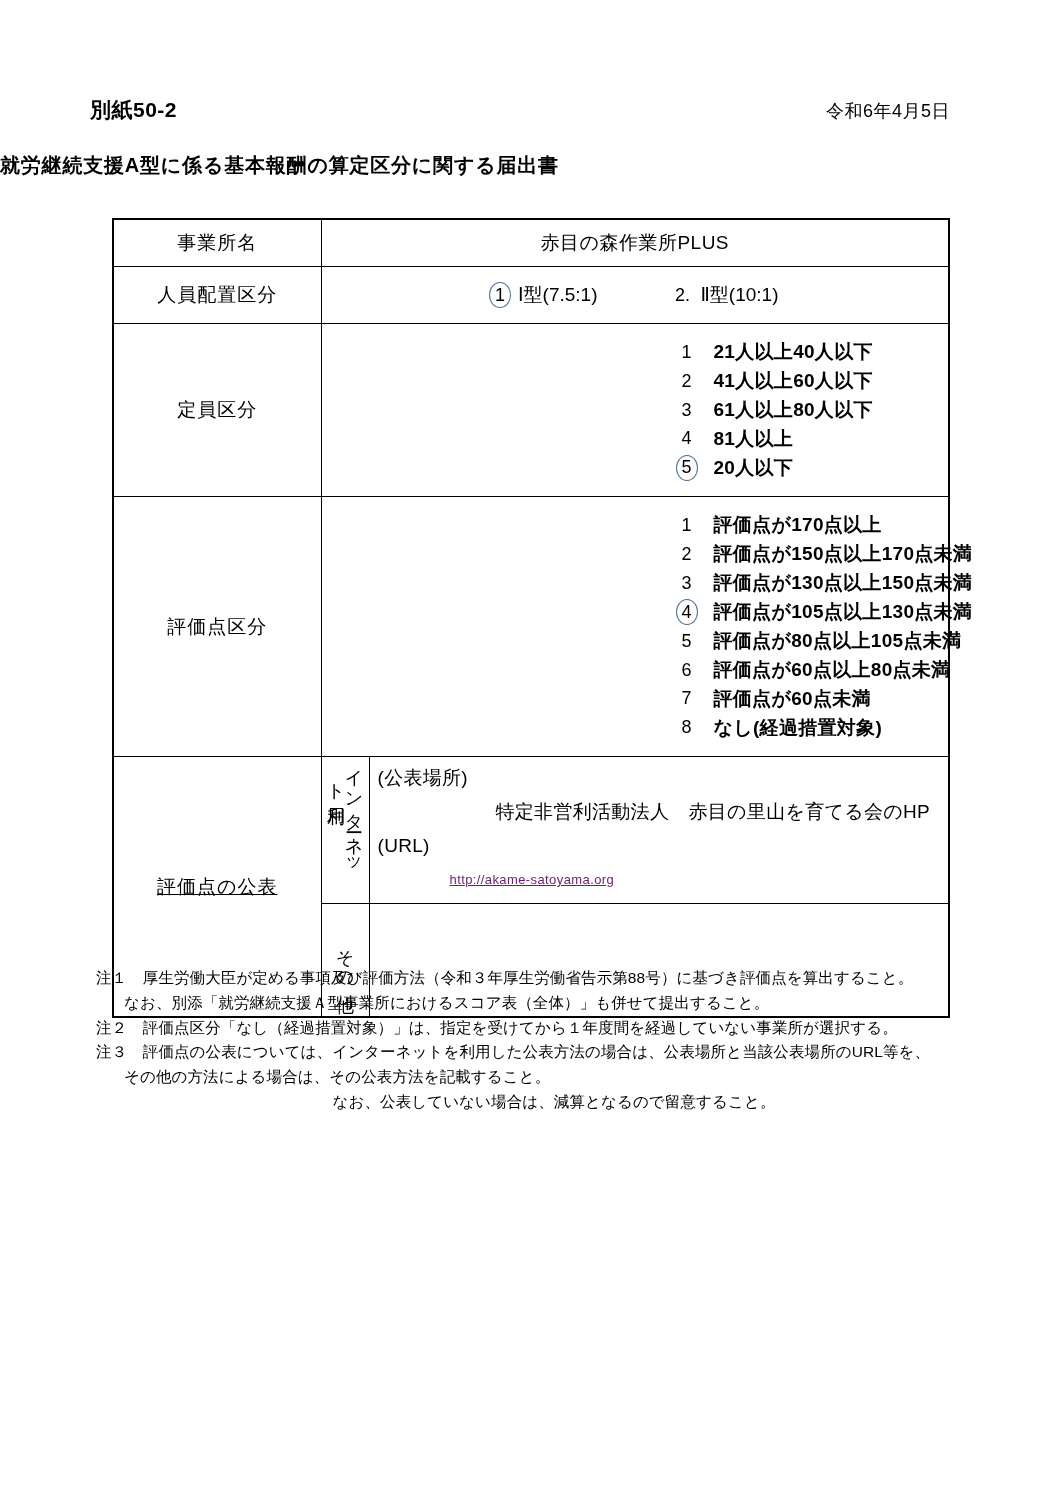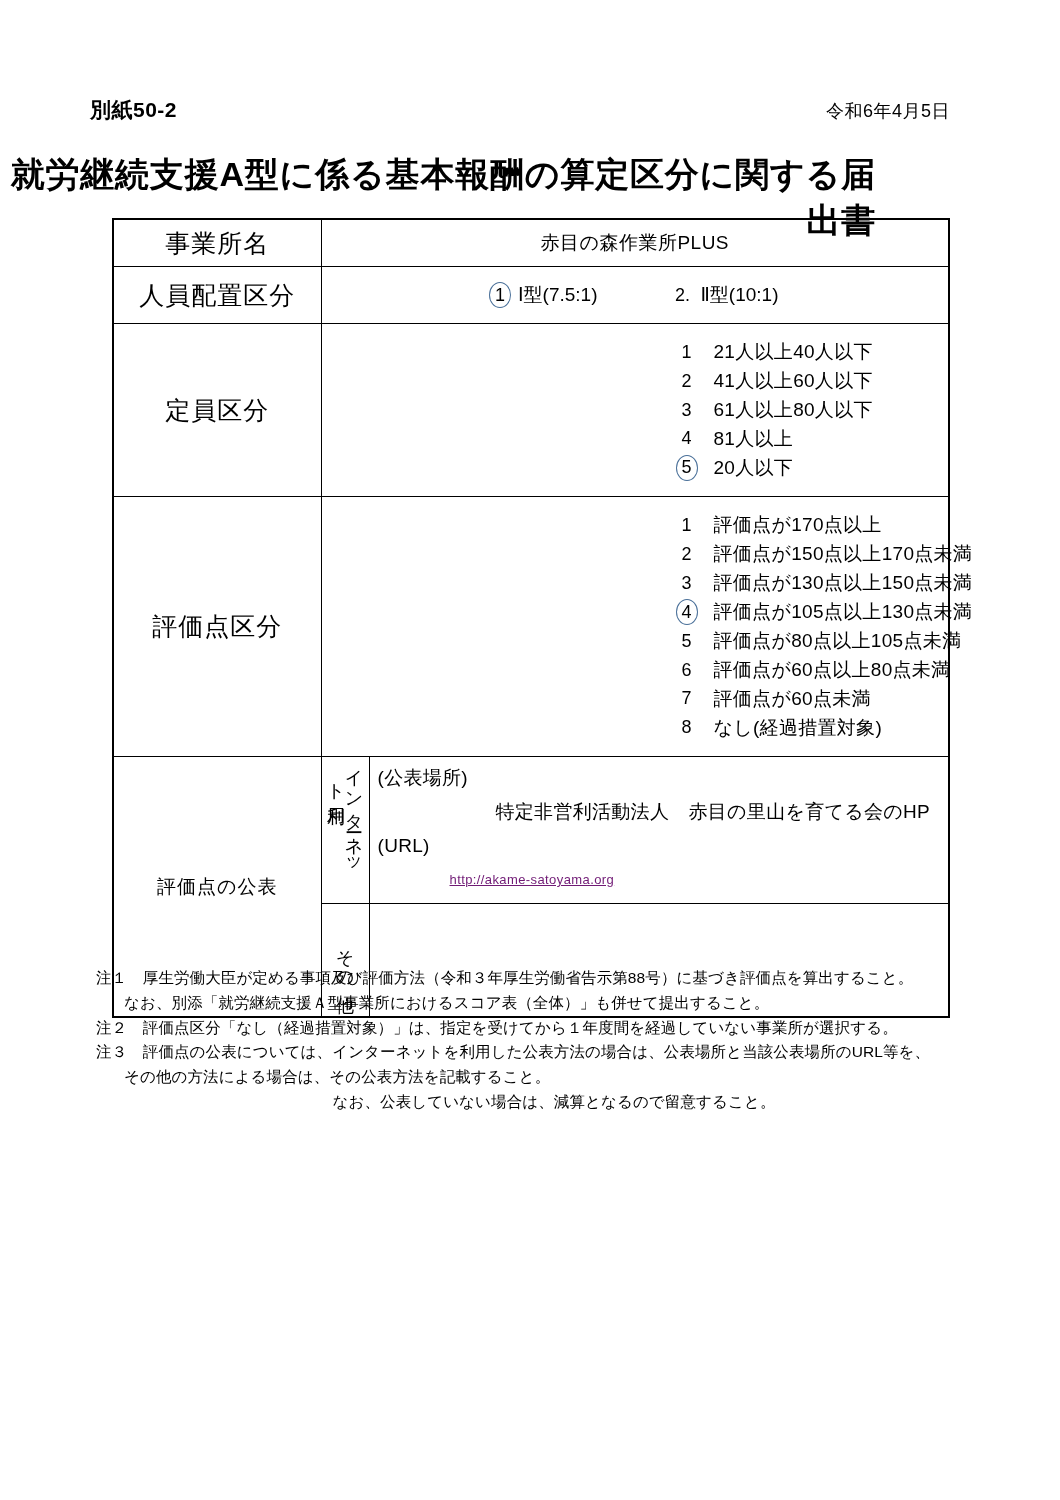--- a/index.html
+++ b/index.html
@@ -41,22 +41,22 @@
   .doc-date {
     font-size: 18px;
     letter-spacing: 0.5px;
   }
 
   .doc-title {
     position: absolute;
     left: 0;
     top: 152px;
     width: 876px;
-    text-align: right;
-    font-size: 34px;
+    text-align: left;
+    font-size: 20px;
     font-weight: bold;
     letter-spacing: 0.8px;
   }
 
   
   .form-table {
     position: absolute;
     left: 112px;
     top: 218px;
     width: 838px;
@@ -67,21 +67,21 @@
     border: 1px solid #000000;
     vertical-align: middle;
     padding: 0;
   }
   .form-table {
     border: 2px solid #000;
   }
   .lbl-cell {
     width: 208px;
     text-align: center;
-    font-size: 25px;
+    font-size: 19px;
     letter-spacing: 1px;
   }
   .val-cell {
     font-size: 19px;
   }
 
   .row-name .lbl-cell,
   .row-name .val-cell { height: 46px; }
   .row-staff .lbl-cell,
   .row-staff .val-cell { height: 56px; }
@@ -144,32 +144,34 @@
     white-space: nowrap;
   }
   .opt-list .opt-row .num {
     width: 30px;
     flex: 0 0 30px;
     text-align: center;
   }
   .opt-list .opt-row .txt {
     padding-left: 12px;
     letter-spacing: 0.3px;
+    font-weight: bold;
   }
 
   .row-capacity .lbl-cell { height: 164px; }
   .row-score .lbl-cell { height: 234px; }
 
   
   .pub-lbl {
     width: 208px;
     text-align: center;
     font-size: 19px;
     letter-spacing: 1px;
     vertical-align: middle;
+    text-decoration: underline;
   }
   .vert-cell {
     width: 48px;
     padding: 0;
     vertical-align: middle;
   }
   .vert-wrap {
     display: flex;
     flex-direction: row-reverse;
     justify-content: center;

